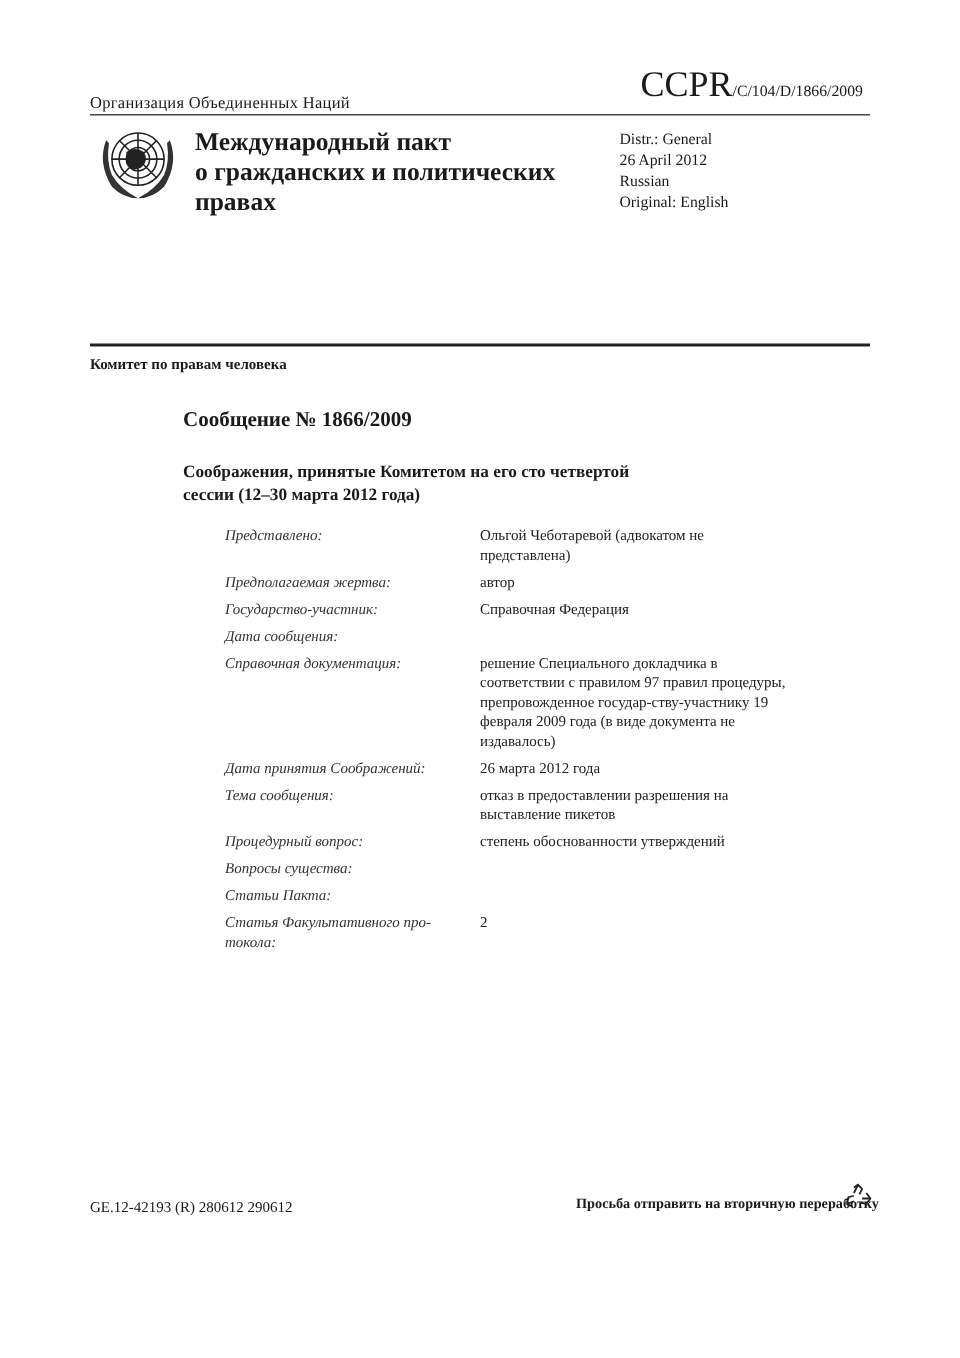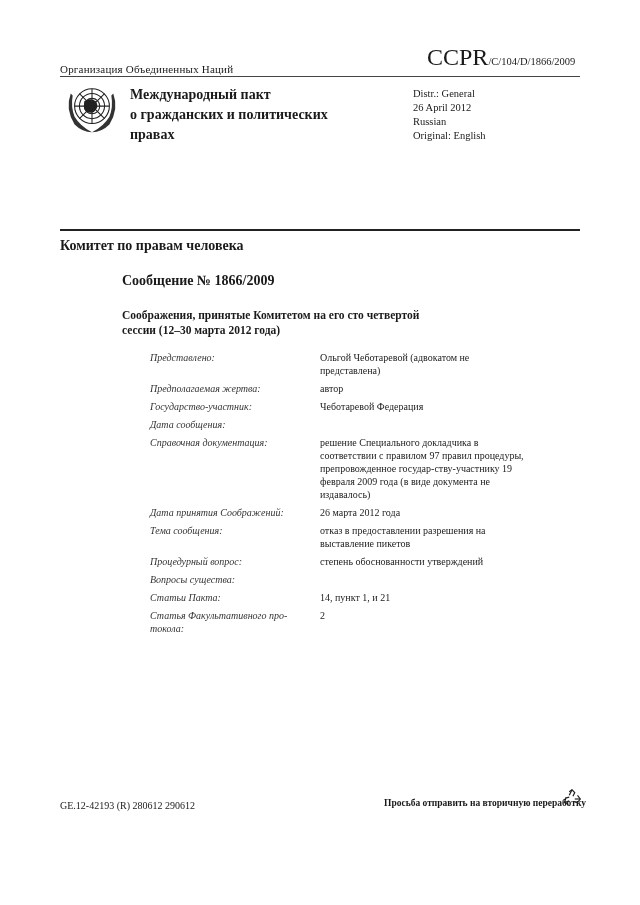--- a/index.html
+++ b/index.html
@@ -5,24 +5,24 @@
   html, body { margin: 0; padding: 0; background: #ffffff; }
   body { width: 640px; height: 905px; position: relative; overflow: hidden;
          font-family: "Liberation Serif", "DejaVu Serif", serif; color: #1a1a1a; }
   .abs { position: absolute; }
   .org { left: 60px; top: 63px; font-size: 11px; letter-spacing: 0.2px; text-align: right; }
   .symbol { left: 427px; top: 44px; white-space: nowrap; }
   .symbol .big { font-size: 24px; }
   .symbol .small { font-size: 10.5px; }
   .rule1 { left: 60px; top: 76px; width: 520px; height: 1px; background: #444; }
   .emblem { left: 63px; top: 80px; width: 58px; height: 58px; }
-  .title { left: 130px; top: 85px; font-size: 14px; font-weight: bold; line-height: 20px; }
+  .title { left: 130px; top: 85px; font-size: 17px; font-weight: bold; line-height: 20px; }
   .meta { left: 413px; top: 87px; font-size: 10.5px; line-height: 14px; }
   .rule2 { left: 60px; top: 229px; width: 520px; height: 2px; background: #222; }
-  .committee { left: 60px; top: 238px; font-size: 14px; font-weight: bold; }
+  .committee { left: 60px; top: 238px; font-size: 10px; font-weight: bold; }
   .comm-no { left: 122px; top: 273px; font-size: 14px; font-weight: bold; }
   .views { left: 122px; top: 308px; font-size: 11.5px; font-weight: bold; line-height: 15px; width: 380px; }
   .rows { left: 150px; top: 351px; width: 380px; font-size: 10px; line-height: 13px; }
   .row { display: flex; margin-bottom: 5px; }
   .row .lbl { width: 170px; font-style: italic; color: #333; flex-shrink: 0; }
   .row .val { width: 205px; color: #222; }
   .footer-left { left: 60px; top: 800px; font-size: 10px; }
   .footer-right { left: 348px; top: 798px; font-size: 9.5px; font-weight: bold; margin-left: 36px; }
   .recycle { left: 561px; top: 788px; width: 22px; height: 22px; }
 </style>
@@ -76,21 +76,21 @@
   <div class="row">
       <div class="lbl">Представлено:</div>
       <div class="val">Ольгой Чеботаревой (адвокатом не представлена)</div>
     </div>
   <div class="row">
       <div class="lbl">Предполагаемая жертва:</div>
       <div class="val">автор</div>
     </div>
   <div class="row">
       <div class="lbl">Государство-участник:</div>
-      <div class="val">Чеботаревой Федерация</div>
+      <div class="val">Справочная Федерация</div>
     </div>
   <div class="row">
       <div class="lbl">Дата сообщения:</div>
     </div>
   <div class="row">
       <div class="lbl">Справочная документация:</div>
       <div class="val">решение Специального докладчика в соответствии с правилом 97 правил процедуры, препровожденное государ-ству-участнику 19 февраля 2009 года (в виде документа не издавалось)</div>
     </div>
   <div class="row">
       <div class="lbl">Дата принятия Соображений:</div>
@@ -102,21 +102,20 @@
     </div>
   <div class="row">
       <div class="lbl">Процедурный вопрос:</div>
       <div class="val">степень обоснованности утверждений</div>
     </div>
   <div class="row">
       <div class="lbl">Вопросы существа:</div>
     </div>
   <div class="row">
       <div class="lbl">Статьи Пакта:</div>
-      <div class="val">14, пункт 1, и 21</div>
     </div>
   <div class="row">
       <div class="lbl">Статья Факультативного про-токола:</div>
       <div class="val">2</div>
     </div>
 </div>
 
 <div class="abs footer-left">GE.12-42193  (R)  280612  290612</div>
 <div class="abs footer-right">Просьба отправить на вторичную переработку</div>
 <svg class="abs recycle" viewBox="0 0 24 24">

